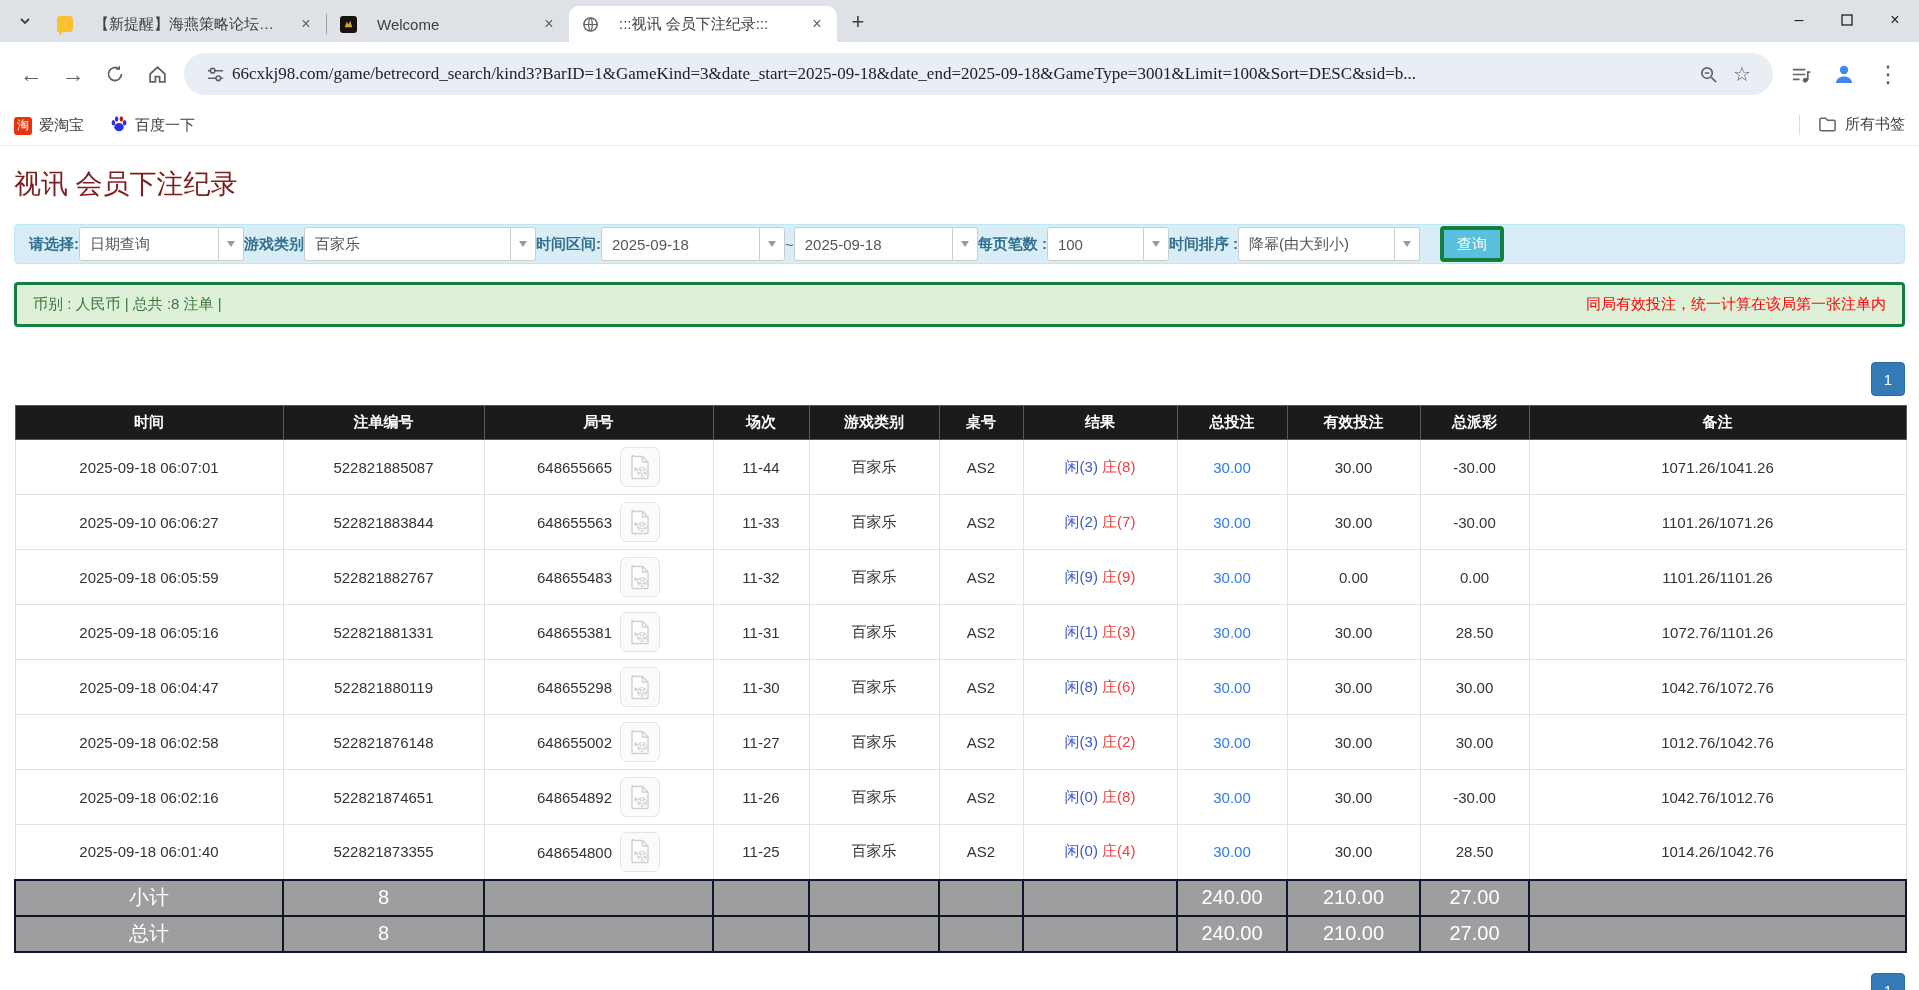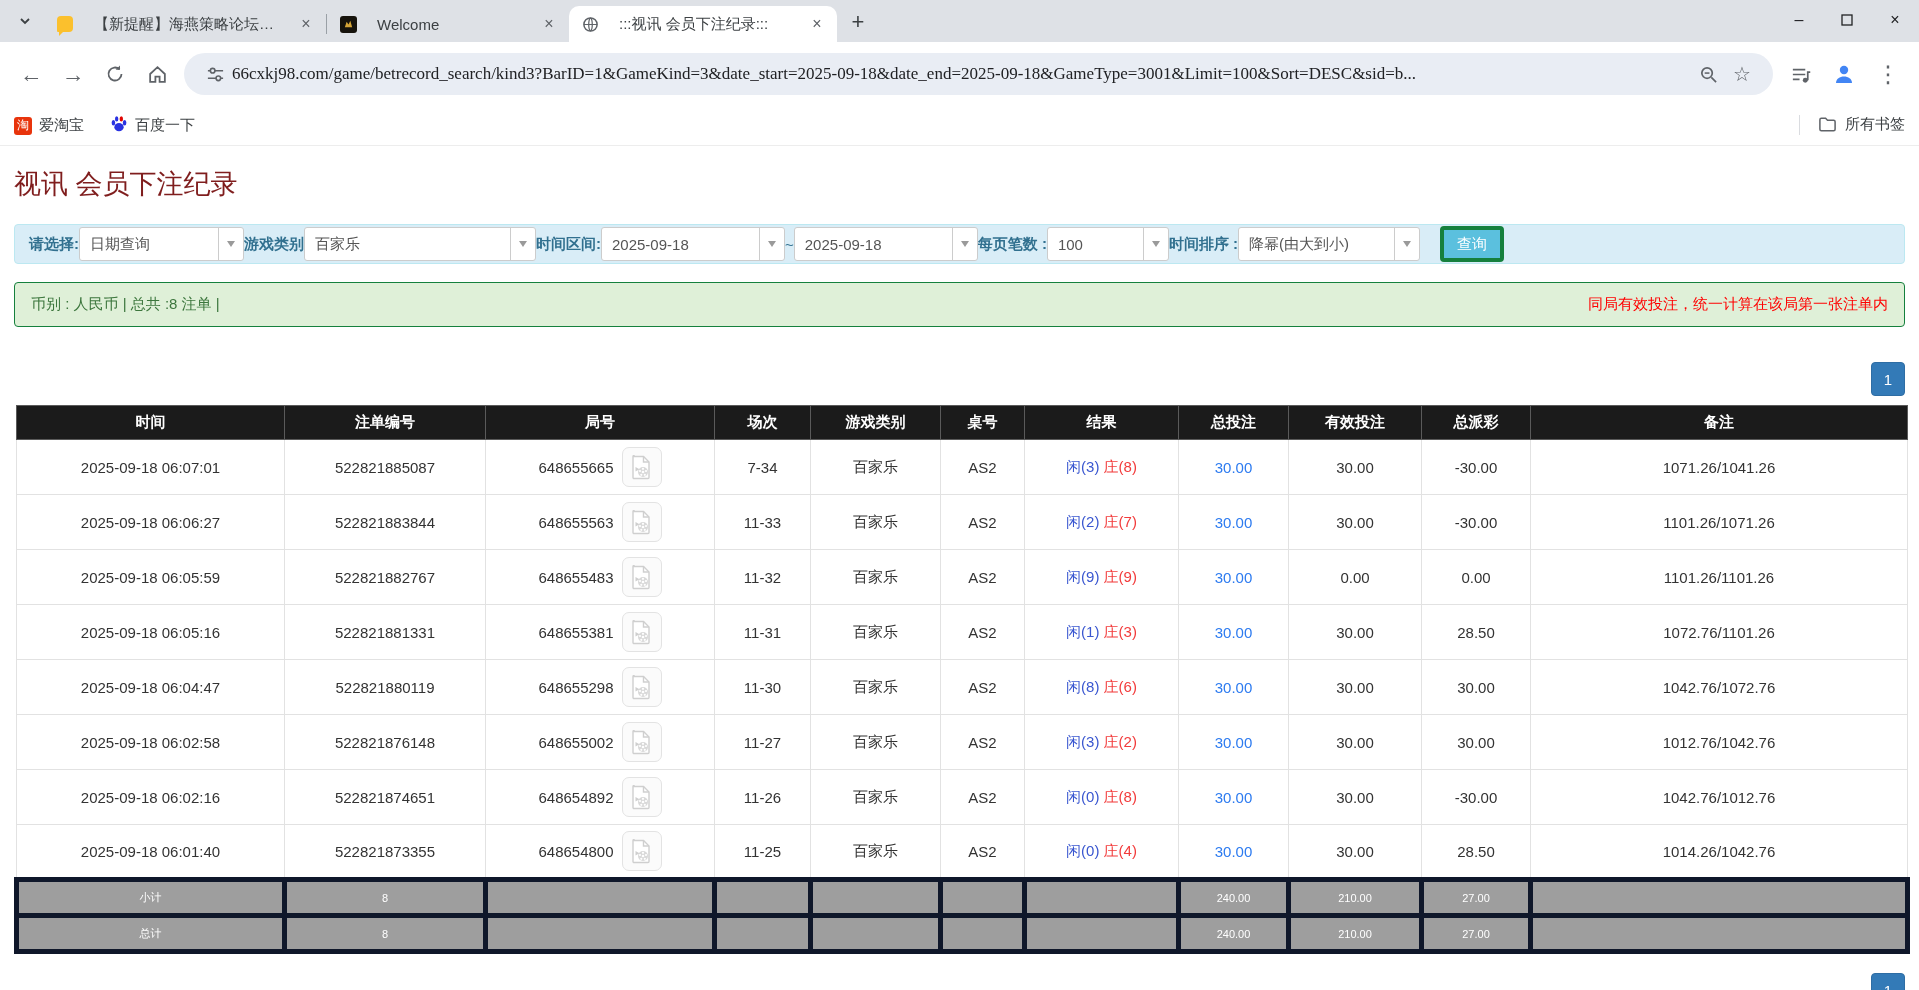--- a/index.html
+++ b/index.html
@@ -45,32 +45,32 @@
 
   .filter-panel { background:#d9edf7; border:1px solid #bce8f1; border-radius:4px; height:40px; display:flex; align-items:center; padding:0 14px; }
   .f-label { color:#31708f; font-weight:bold; font-size:15px; white-space:nowrap; }
   .select { position:relative; background:#fff; border:1px solid #ccc; border-radius:3px; height:34px; display:flex; align-items:center; padding:0 34px 0 10px; font-size:15px; color:#555; }
   .select .caret-box { position:absolute; top:0; right:0; width:25px; height:100%; border-left:1px solid #ccc; display:flex; align-items:center; justify-content:center; }
   .caret { width:0; height:0; border-left:4.5px solid transparent; border-right:4.5px solid transparent; border-top:6px solid #9a9a9a; }
   .w-select1{width:165px;} .w-select2{width:232px;} .w-date{width:184px;} .w-size{width:122px;} .w-sort{width:182px;}
   .tilde { color:#31708f; font-size:15px; }
   .btn-search { background:#5bc0de; border:4px solid #15803d; color:#fff; font-size:15px; height:36px; padding:0 13px; border-radius:4px; margin-left:20px; font-family:"Liberation Sans",sans-serif; }
 
-  .summary-bar { margin-top:18px; background:#dff0d8; border:1px solid #15803d; border-radius:4px; height:45px; display:flex; align-items:center; justify-content:space-between; padding:0 16px; font-size:15px; }
+  .summary-bar { margin-top:18px; background:#dff0d8; border:3px solid #15803d; border-radius:4px; height:45px; display:flex; align-items:center; justify-content:space-between; padding:0 16px; font-size:15px; }
   .summary-left { color:#3c763d; }
   .summary-right { color:#ff0000; }
 
   .pagination-row { display:flex; justify-content:flex-end; margin-top:35px; margin-bottom:9px; }
   .page-btn { width:34px; height:34px; background:#337ab7; border:1px solid #2e6da4; color:#fff; border-radius:4px; display:flex; align-items:center; justify-content:center; font-size:15px; }
   .page-btn-bottom { position:absolute; right:14px; top:973px; }
 
   table.records { width:100%; border-collapse:collapse; table-layout:fixed; font-size:15px; }
   .records th { background:#1b1b1b; color:#fff; height:34px; font-weight:bold; border:1px solid #5a5a5a; font-size:15px; }
   .records td { background:#fff; height:55px; text-align:center; border:1px solid #e2e2e2; border-top:1px solid #d6d6d6; color:#333; overflow:hidden; white-space:nowrap; }
-  .records tfoot td { background:#9e9e9e; color:#fff; height:36px; border:5px solid #0f172a; font-size:11px; }
+  .records tfoot td { background:#9e9e9e; color:#fff; height:36px; border:2px solid #0f172a; font-size:20px; }
   .amt-link { color:#2d7bf0; }
   .res-player { color:#3a57d0; }
   .res-banker { color:#f23b3b; }
   .neg { color:#f23b3b; }
   .film-btn { display:inline-flex; width:40px; height:40px; border:1px solid #e3e3e3; background:#fbfbfb; border-radius:7px; align-items:center; justify-content:center; vertical-align:middle; margin-left:8px; }
   .round-num { vertical-align:middle; }
 </style>
 </head>
 <body>
 
@@ -297,31 +297,31 @@
                 <circle cx="12" cy="17" r="5" fill="#d9d9d9"></circle>
                 <circle cx="12" cy="17" r="1.3" fill="#fff"></circle>
                 <circle cx="12" cy="13.8" r="1.1" fill="#fff"></circle>
                 <circle cx="9" cy="16" r="1.1" fill="#fff"></circle>
                 <circle cx="10.3" cy="19.8" r="1.1" fill="#fff"></circle>
                 <circle cx="13.8" cy="19.8" r="1.1" fill="#fff"></circle>
                 <circle cx="15" cy="16" r="1.1" fill="#fff"></circle>
                 <path d="M4.5 12l4 2.3-4 2.3z" fill="#cfcfcf"></path>
               </svg>
             </span></td>
-          <td>7-34</td>
+          <td>11-44</td>
           <td>百家乐</td>
           <td>AS2</td>
           <td><span class="res-player">闲(3)</span> <span class="res-banker">庄(8)</span></td>
           <td><span class="amt-link">30.00</span></td>
           <td>30.00</td>
           <td class="neg">-30.00</td>
           <td>1071.26/1041.26</td>
         </tr>
         <tr>
-          <td>2025-09-18 06:06:27</td>
+          <td>2025-09-10 06:06:27</td>
           <td>522821883844</td>
           <td><span class="round-num">648655563</span><span class="film-btn">
               <svg width="21" height="25" viewBox="0 0 21 25">
                 <path d="M3 1.5h9.5l5.5 5.5v15.5a1 1 0 0 1-1 1H3a1 1 0 0 1-1-1v-21a1 1 0 0 1 1-1z" fill="#ffffff" stroke="#cfcfcf" stroke-width="1.4"></path>
                 <path d="M12.5 1.5v5.5H18" fill="none" stroke="#cfcfcf" stroke-width="1.4"></path>
                 <circle cx="12" cy="17" r="5" fill="#d9d9d9"></circle>
                 <circle cx="12" cy="17" r="1.3" fill="#fff"></circle>
                 <circle cx="12" cy="13.8" r="1.1" fill="#fff"></circle>
                 <circle cx="9" cy="16" r="1.1" fill="#fff"></circle>
                 <circle cx="10.3" cy="19.8" r="1.1" fill="#fff"></circle>

